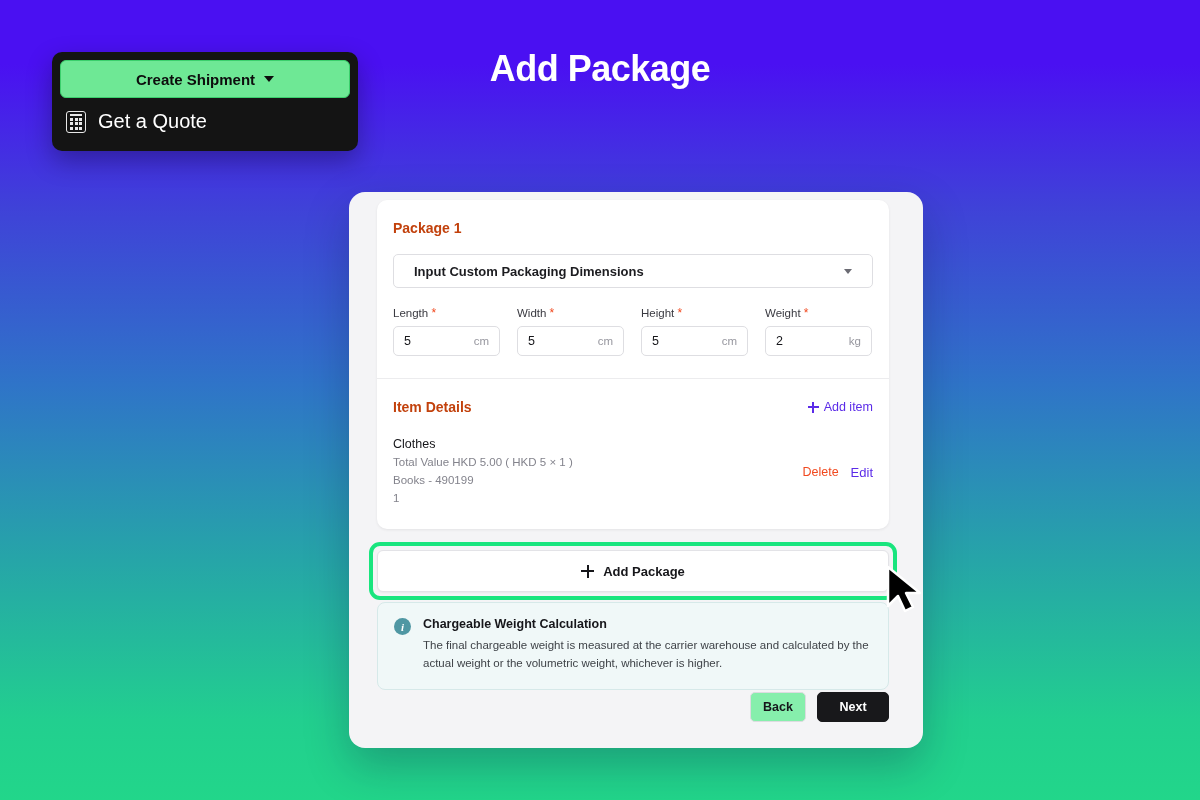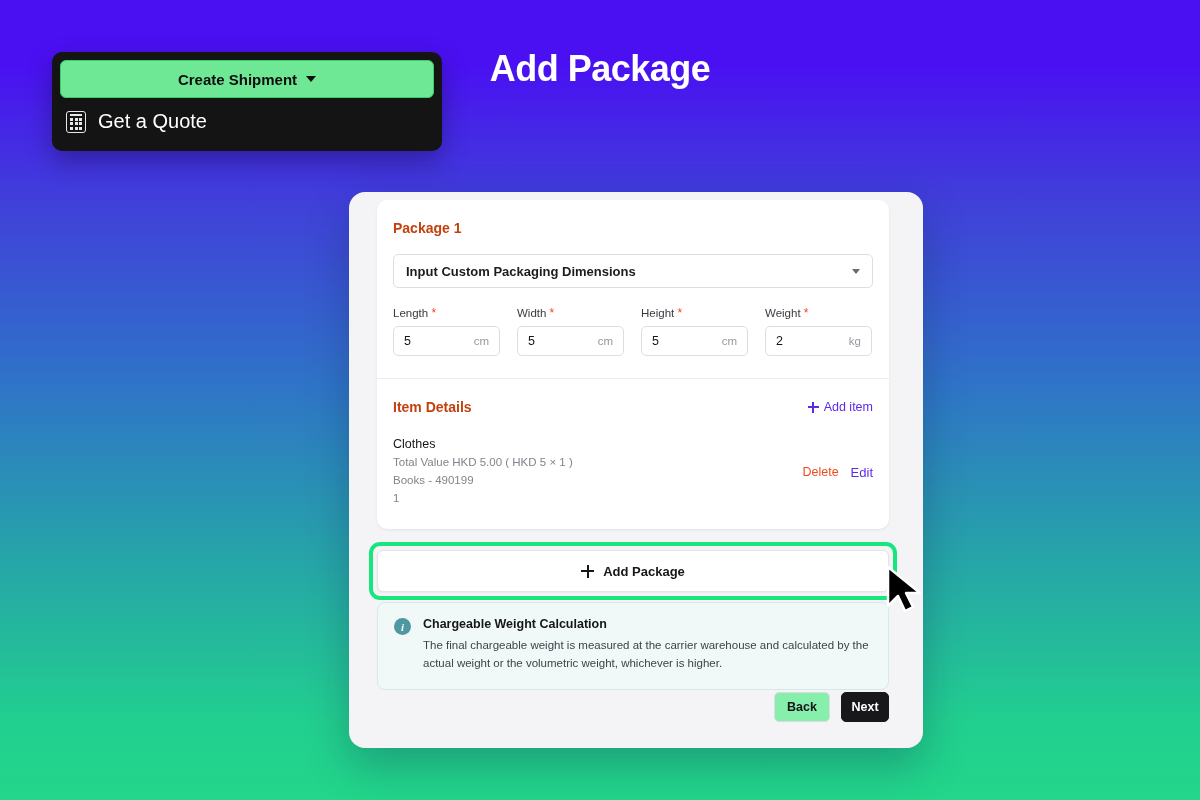--- a/index.html
+++ b/index.html
@@ -34,21 +34,21 @@
     font-size: 36px;
     font-weight: bold;
     letter-spacing: -0.5px;
   }
 
   
   .menu-card {
     position: absolute;
     left: 52px;
     top: 52px;
-    width: 390px;
+    width: 306px;
     background: #141414;
     border-radius: 10px;
     padding: 8px;
     box-shadow: 0 10px 26px rgba(0,0,0,0.30);
   }
   .menu-primary {
     height: 38px;
     background: #6ee895;
     border: 1px solid #3bcf6c;
     border-radius: 6px;
@@ -135,21 +135,21 @@
   }
 
   
   .select {
     height: 34px;
     border: 1px solid #dedee2;
     border-radius: 5px;
     background: #fff;
     display: flex;
     align-items: center;
-    padding: 0 12px;
+    padding: 0 20px;
     cursor: pointer;
   }
   .select-value {
     flex: 1;
     font-size: 13px;
     font-weight: bold;
     color: #1c1c20;
   }
   .select-caret {
     width: 0; height: 0;
@@ -335,21 +335,21 @@
     border-radius: 5px;
     font-size: 12.5px;
     font-weight: bold;
     color: #16161a;
     display: flex;
     align-items: center;
     justify-content: center;
     cursor: pointer;
   }
   .btn-next {
-    width: 48px; height: 30px;
+    width: 72px; height: 30px;
     background: #18181b;
     border: 1px solid #18181b;
     border-radius: 5px;
     font-size: 12.5px;
     font-weight: bold;
     color: #ffffff;
     display: flex;
     align-items: center;
     justify-content: center;
     cursor: pointer;

